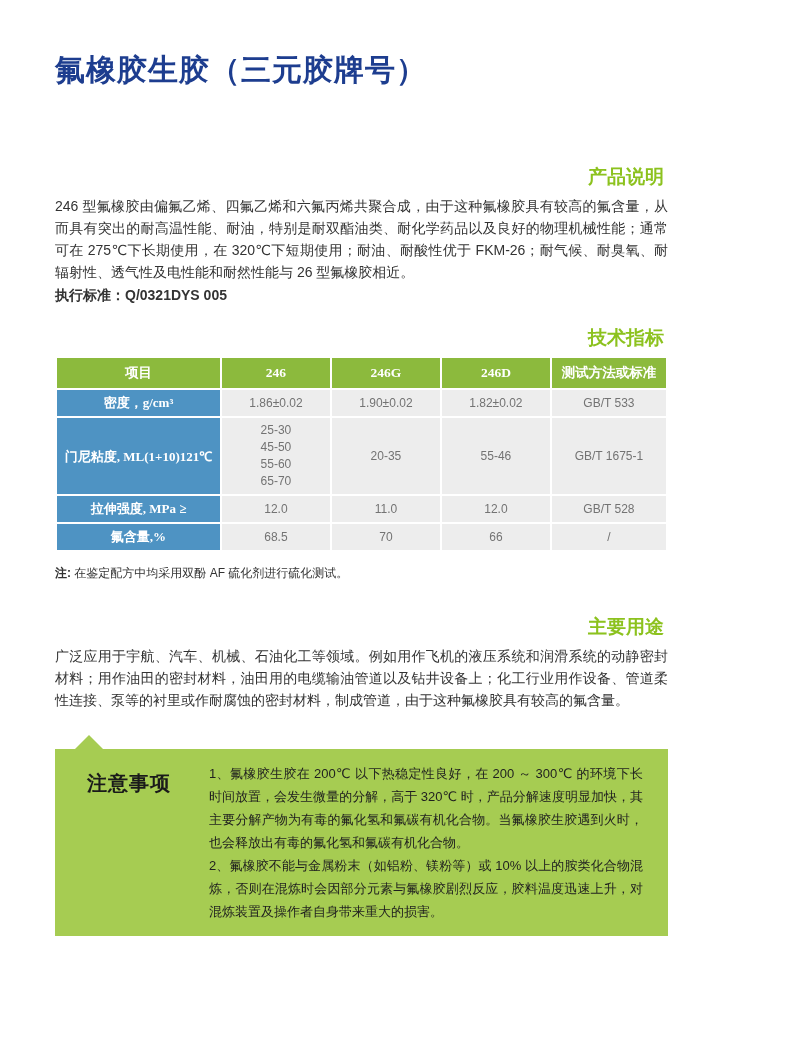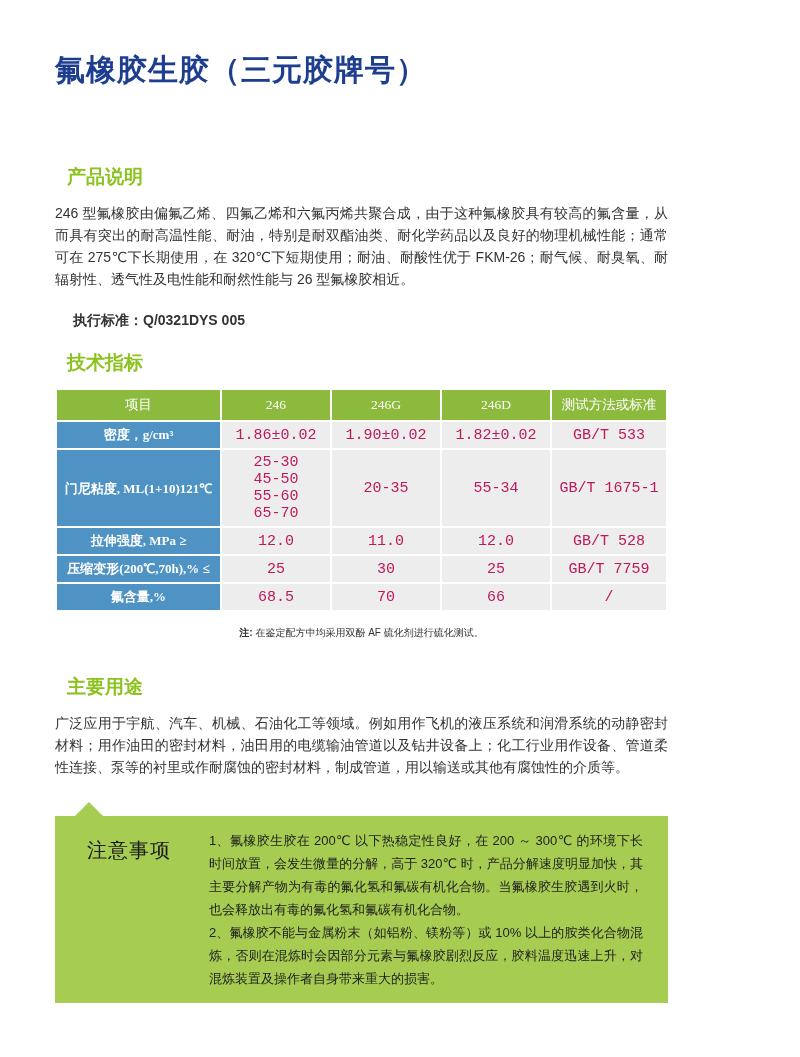--- a/index.html
+++ b/index.html
@@ -25,80 +25,81 @@
   h1.page-title {
     margin: 0;
     font-size: 30px;
     line-height: 44px;
     font-weight: bold;
     color: var(--title_blue, #1d3d8f);
     letter-spacing: 1px;
   }
 
   h2.section-heading {
-    margin: 12px;
+    margin: 4px;
     font-size: 19px;
     line-height: 26px;
     font-weight: bold;
     color: var(--heading_green, #8cc21e);
+    text-align: right;
   }
   .sec-product { margin-top: 72px; }
   .sec-tech    { margin-top: 18px; }
   .sec-usage   { margin-top: 32px; }
 
   p.body-text {
     margin: 5px 0 0 0;
     font-size: 14px;
     line-height: 22px;
     text-align: justify;
     color: var(--body_text, #333);
   }
-  p.standard-line { margin: 18px; font-size: 14px; line-height: 24px; font-weight: bold; }
+  p.standard-line { margin: 0; font-size: 14px; line-height: 24px; font-weight: bold; }
 
   table.spec-table {
     margin-top: 5px;
     width: 100%;
     border-collapse: collapse;
     table-layout: fixed;
   }
   table.spec-table th, table.spec-table td {
     border: 2px solid #ffffff;
     text-align: center;
     vertical-align: middle;
     padding: 4px 4px;
     white-space: pre-line;
   }
   table.spec-table th {
     background: var(--table_header_green, #8cba3d);
     color: #ffffff;
     font-size: 13.5px;
-    font-weight: normal;
+    font-weight: bold;
     height: 32px;
     font-family: "Liberation Serif", serif;
   }
   table.spec-table td.row-label {
     background: var(--table_label_blue, #4e93c3);
     color: #ffffff;
     font-weight: bold;
     font-size: 13px;
     font-family: "Liberation Serif", serif;
   }
   table.spec-table td.cell {
     background: var(--table_cell_gray, #ededed);
-    color: #be185d;
-    font-size: 15px;
+    color: #737373;
+    font-size: 12px;
     line-height: 17px;
     height: 28px;
-    font-family: Liberation Mono, monospace;
+    font-family: Liberation Sans, sans-serif;
   }
   col.c-item { width: 27%; }
   col.c-246, col.c-246g, col.c-246d { width: 18%; }
   col.c-method { width: 19%; }
 
-  p.table-note { margin: 12px 0 0 0; font-size: 10px; line-height: 18px; text-align: center; }
+  p.table-note { margin: 12px 0 0 0; font-size: 12px; line-height: 18px; }
   .table-note .note-label { font-weight: bold; }
 
   .notice-box {
     position: relative;
     margin-top: 38px;
     background: var(--notice_green, #a6cc52);
     padding: 13px 25px 13px 32px;
     display: flex;
     align-items: flex-start;
   }
@@ -106,21 +107,21 @@
     position: absolute;
     top: -14px; left: 20px;
     width: 0; height: 0;
     border-left: 14px solid transparent;
     border-right: 14px solid transparent;
     border-bottom: 14px solid var(--notice_green, #a6cc52);
   }
   .notice-label {
     flex: 0 0 108px;
     font-size: 20px;
-    font-weight: normal;
+    font-weight: bold;
     color: #1a1a1a;
     margin-top: 8px;
     letter-spacing: 1px;
   }
   .notice-body { flex: 1; padding-left: 14px; }
   .notice-body p {
     margin: 0;
     font-size: 13px;
     line-height: 23px;
     text-align: justify;
@@ -168,56 +169,49 @@
           <td class="cell">1.82±0.02</td>
           <td class="cell">GB/T 533</td>
         </tr>
         <tr>
           <td class="row-label">门尼粘度, ML(1+10)121℃</td>
           <td class="cell">25-30
 45-50
 55-60
 65-70</td>
           <td class="cell">20-35</td>
-          <td class="cell">55-34</td>
+          <td class="cell">55-46</td>
           <td class="cell">GB/T 1675-1</td>
         </tr>
         <tr>
           <td class="row-label">拉伸强度, MPa ≥</td>
           <td class="cell">12.0</td>
           <td class="cell">11.0</td>
           <td class="cell">12.0</td>
           <td class="cell">GB/T 528</td>
         </tr>
         <tr>
-          <td class="row-label">压缩变形(200℃,70h),% ≤</td>
-          <td class="cell">25</td>
-          <td class="cell">30</td>
-          <td class="cell">25</td>
-          <td class="cell">GB/T 7759</td>
-        </tr>
-        <tr>
           <td class="row-label">氟含量,%</td>
           <td class="cell">68.5</td>
           <td class="cell">70</td>
           <td class="cell">66</td>
           <td class="cell">/</td>
         </tr>
       </tbody>
     </table>
 
     <p class="table-note">
       <span class="note-label">注:</span>
       <span>在鉴定配方中均采用双酚 AF 硫化剂进行硫化测试。</span>
     </p>
   </section>
 
   <section class="sec-usage">
     <h2 class="section-heading">主要用途</h2>
-    <p class="body-text">广泛应用于宇航、汽车、机械、石油化工等领域。例如用作飞机的液压系统和润滑系统的动静密封材料；用作油田的密封材料，油田用的电缆输油管道以及钻井设备上；化工行业用作设备、管道柔性连接、泵等的衬里或作耐腐蚀的密封材料，制成管道，用以输送或其他有腐蚀性的介质等。</p>
+    <p class="body-text">广泛应用于宇航、汽车、机械、石油化工等领域。例如用作飞机的液压系统和润滑系统的动静密封材料；用作油田的密封材料，油田用的电缆输油管道以及钻井设备上；化工行业用作设备、管道柔性连接、泵等的衬里或作耐腐蚀的密封材料，制成管道，由于这种氟橡胶具有较高的氟含量。</p>
   </section>
 
   <div class="notice-box">
     <div class="notice-arrow"></div>
     <div class="notice-label">注意事项</div>
     <div class="notice-body">
       <p>1、氟橡胶生胶在 200℃ 以下热稳定性良好，在 200 ～ 300℃ 的环境下长时间放置，会发生微量的分解，高于 320℃ 时，产品分解速度明显加快，其主要分解产物为有毒的氟化氢和氟碳有机化合物。当氟橡胶生胶遇到火时，也会释放出有毒的氟化氢和氟碳有机化合物。</p>
       <p>2、氟橡胶不能与金属粉末（如铝粉、镁粉等）或 10% 以上的胺类化合物混炼，否则在混炼时会因部分元素与氟橡胶剧烈反应，胶料温度迅速上升，对混炼装置及操作者自身带来重大的损害。</p>
     </div>
   </div>

